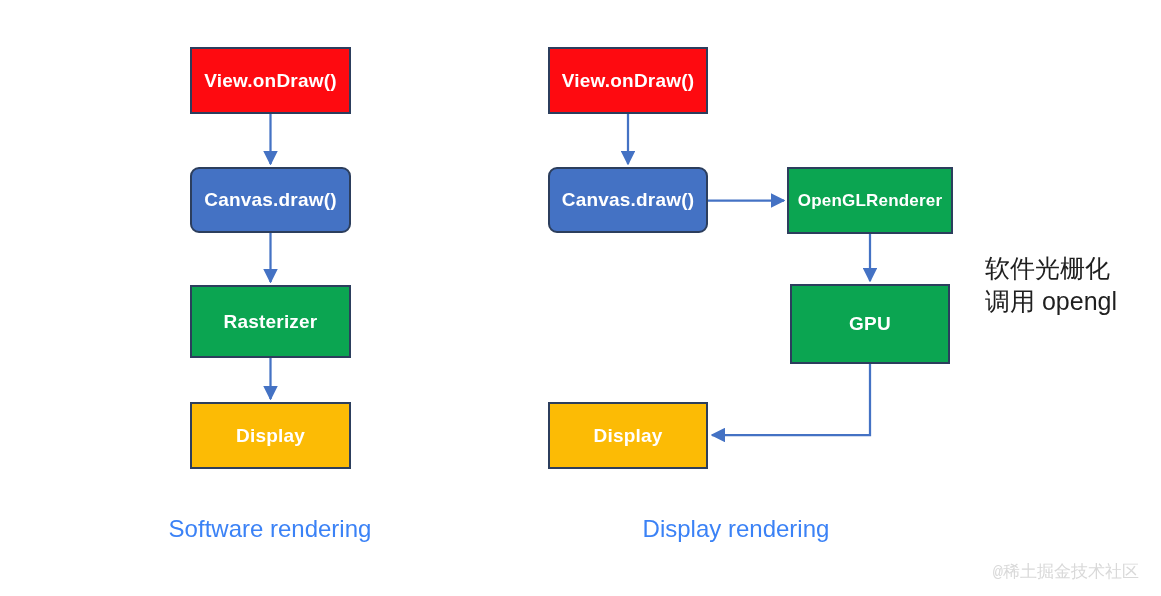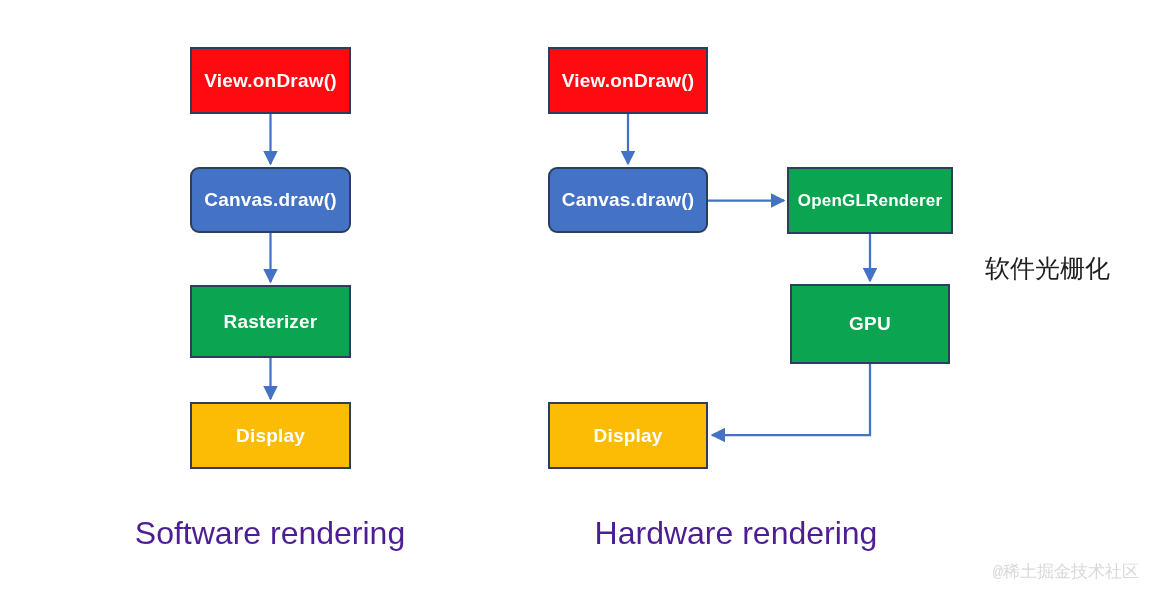--- a/index.html
+++ b/index.html
@@ -45,22 +45,22 @@
   }
   .annotation-right{
     position:absolute;
     color:var(--c-ink);
     font-size:25px;
     line-height:33px;
     white-space:nowrap;
   }
   .caption{
     position:absolute;
-    color:#4c1d95;
-    font-size:32px;
+    color:#3b82f6;
+    font-size:24px;
     width:320px;
     text-align:center;
     white-space:nowrap;
   }
   .watermark{
     position:absolute;
     right:22px;top:560px;
     color:var(--c-watermark);
     font-size:17px;
     white-space:nowrap;
@@ -98,19 +98,20 @@
   <div class="caption" style="left:110px;top:515px">Software rendering</div>
 
   <div class="node red" style="left:548px;top:47px;width:160px;height:67px">View.onDraw()</div>
   <div class="node blue" style="left:548px;top:167px;width:160px;height:66px">Canvas.draw()</div>
   <div class="node green small-text" style="left:787px;top:167px;width:166px;height:67px">OpenGLRenderer</div>
   <div class="node green" style="left:790px;top:284px;width:160px;height:80px">GPU</div>
   <div class="node yellow" style="left:548px;top:402px;width:160px;height:67px">Display</div>
 
   <div class="annotation-right" style="left:985px;top:252px">
     <div>软件光栅化</div>
+    <div>调用 opengl</div>
   </div>
 
-  <div class="caption" style="left:576px;top:515px">Hardware rendering</div>
+  <div class="caption" style="left:576px;top:515px">Display rendering</div>
 
   <div class="watermark">@稀土掘金技术社区</div>
 
 </div>
 
 </body></html>

